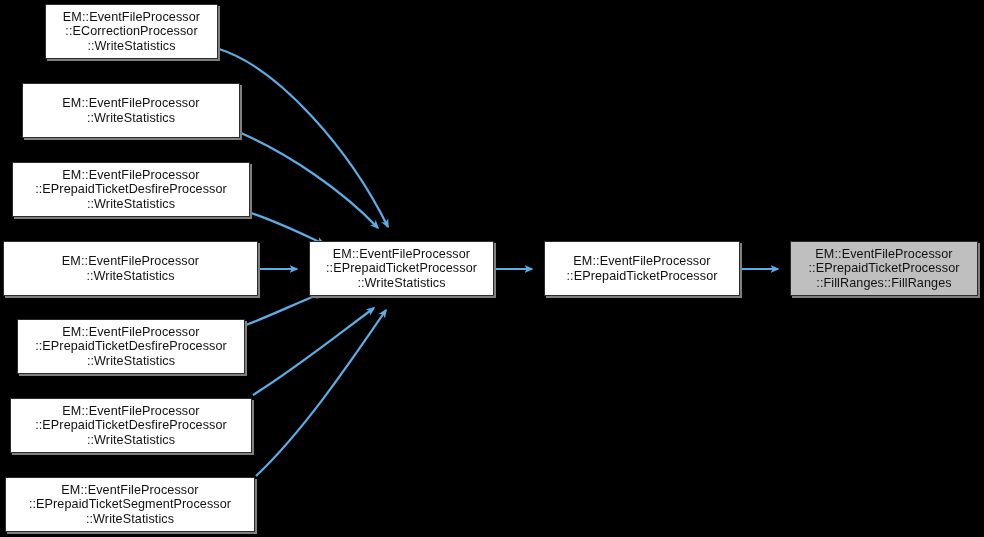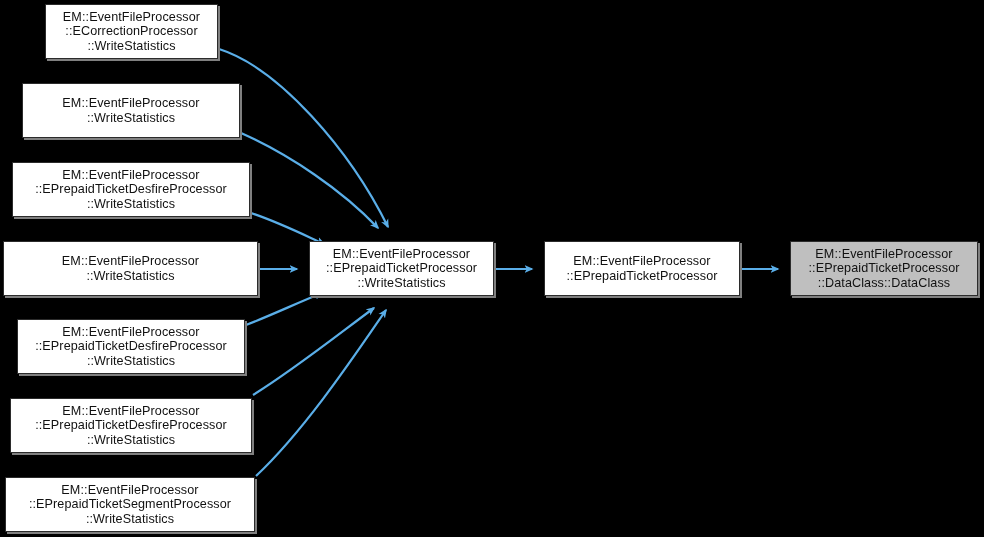--- a/index.html
+++ b/index.html
@@ -111,17 +111,17 @@
         <span class="node-line">::EPrepaidTicketProcessor</span>
         <span class="node-line">::WriteStatistics</span>
       </div>
       <div class="node-box" style="left: 544px; top: 241px; width: 196px; height: 55px;">
         <span class="node-line">EM::EventFileProcessor</span>
         <span class="node-line">::EPrepaidTicketProcessor</span>
       </div>
       <div class="node-box current" style="left: 790px; top: 241px; width: 188px; height: 55px;">
         <span class="node-line">EM::EventFileProcessor</span>
         <span class="node-line">::EPrepaidTicketProcessor</span>
-        <span class="node-line">::DataClass::DataClass</span>
+        <span class="node-line">::FillRanges::FillRanges</span>
       </div>
     </div>
 
 </div>
 
 </body></html>

